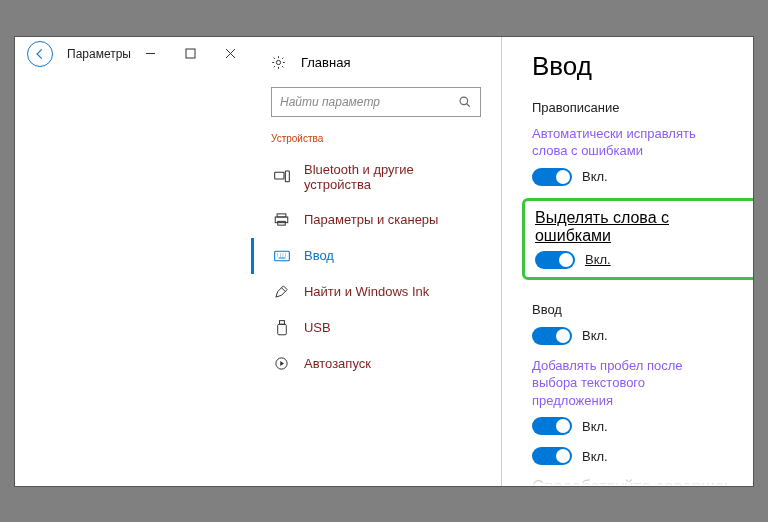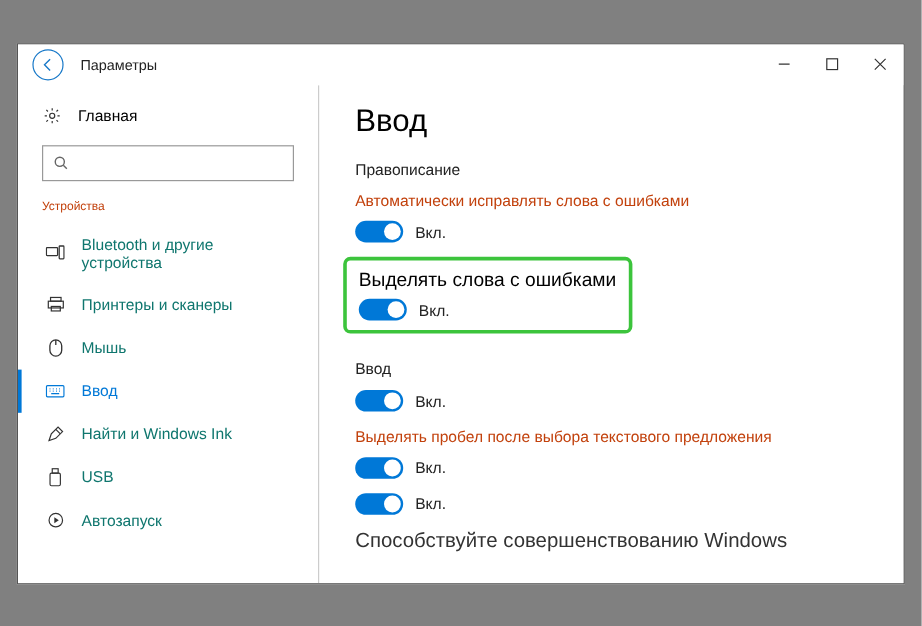--- a/index.html
+++ b/index.html
@@ -1,47 +1,47 @@
 <!DOCTYPE html>
 <html><head>
 <meta charset="utf-8">
 <style>
   * { box-sizing: border-box; margin: 0; padding: 0; }
   body { font-family: "Segoe UI", Tahoma, sans-serif; background: #808080; display: flex; justify-content: center; align-items: center; height: 522px; width: 768px; }
-  .window { background: #fff; width: 740px; height: 451px; border: 1px solid #555; display: flex; flex-direction: column; overflow: hidden; }
+  .window { background: #fff; width: 740px; height: 451px; border: 1px solid #555; display: flex; flex-direction: row; overflow: hidden; }
   .titlebar { height: 34px; display: flex; align-items: center; background: #fff; }
   .back-circle { width: 26px; height: 26px; border: 1.5px solid #1778c8; border-radius: 50%; display: flex; align-items: center; justify-content: center; margin-left: 12px; cursor: pointer; }
   .back-circle svg { stroke: #1778c8; }
   .title-text { font-size: 12px; margin-left: 14px; color: #222; }
   .win-controls { margin-left: auto; display: flex; }
   .win-btn { width: 40px; height: 34px; display: flex; align-items: center; justify-content: center; cursor: pointer; }
   .win-btn svg { stroke: #333; fill: none; }
   .body { flex: 1; display: flex; overflow: hidden; }
   .sidebar { width: 250px; padding: 12px 0 0 0; border-right: none; overflow: hidden; }
   .home-row { display: flex; align-items: center; padding: 6px 20px; font-size: 13px; cursor: pointer; }
   .home-row .ico { width: 16px; height: 16px; margin-right: 14px; display: flex; align-items: center; justify-content: center; }
   .search-box { margin: 10px 20px 16px; border: 1px solid #999; height: 30px; display: flex; align-items: center; padding: 0 8px; }
   .search-box input { border: none; outline: none; flex: 1; font-size: 12px; color: #222; font-style: italic; background: transparent; }
   .search-box input::placeholder { color: #888; font-style: italic; }
   .search-box .sico { width: 14px; height: 14px; }
   .section-label { font-size: 10px; color: #c2410c; padding: 0 20px 8px; }
-  .nav-item { display: flex; align-items: center; padding: 10px 20px; font-size: 13px; cursor: pointer; color: #0f766e; border-left: 3px solid transparent; }
+  .nav-item { display: flex; align-items: center; padding: 10px 20px; font-size: 13px; cursor: pointer; color: #7f1d1d; border-left: 3px solid transparent; }
   .nav-item.active { color: #0078d7; border-left: 3px solid #0078d7; }
   .nav-item .ico { width: 16px; height: 16px; margin-right: 14px; display: flex; align-items: center; justify-content: center; flex-shrink: 0; }
   .divider { width: 1px; background: #ccc; margin-right: 4px; }
   .content { flex: 1; padding: 14px 26px 0; overflow: hidden; position: relative; }
   .content h1 { font-size: 26px; font-weight: 400; margin-bottom: 18px; }
   .content h2 { font-size: 13px; font-weight: 400; margin: 10px 0 10px; color: #222; }
   .setting { margin-bottom: 12px; }
-  .setting .desc { font-size: 13px; color: #c2410c; margin-bottom: 8px; line-height: 1.35; }
+  .setting .desc { font-size: 13px; color: #8b5cf6; margin-bottom: 8px; line-height: 1.35; }
   .toggle-row { display: flex; align-items: center; }
   .toggle { width: 40px; height: 18px; background: #0078d7; border-radius: 10px; position: relative; cursor: pointer; }
   .toggle::after { content: ''; position: absolute; right: 2px; top: 2px; width: 14px; height: 14px; background: #fff; border-radius: 50%; }
   .toggle-label { font-size: 13px; margin-left: 10px; color: #222; text-align: right; }
-  .highlight { border: 3px solid #3cc43c; border-radius: 6px; padding: 8px 10px; margin-left: -10px; margin-bottom: 12px; display: inline-block; min-width: 240px; }
+  .highlight { border: 3px solid #3cc43c; border-radius: 6px; padding: 8px 10px; margin-left: -10px; margin-bottom: 12px; display: inline-block; min-width: 240px; text-decoration: underline; }
   .highlight .desc { margin-bottom: 6px; }
   .cutoff { font-size: 17px; color: #333; margin-top: 12px; white-space: nowrap; overflow: hidden; }
   .fade { position: absolute; left: 0; right: 0; bottom: 0; height: 22px; background: linear-gradient(rgba(255,255,255,0), #fff); pointer-events: none; }
 </style>
 </head>
 <body>
 
 <div class="window">
   <div class="titlebar">
     <div class="back-circle">
@@ -74,20 +74,21 @@
       <div class="home-row">
         <span class="ico">
           <svg width="15" height="15" viewBox="0 0 24 24" fill="none" stroke="#333" stroke-width="1.6">
               <circle cx="12" cy="12" r="3.4"></circle>
               <path d="M12 2v3M12 19v3M4.2 4.2l2.1 2.1M17.7 17.7l2.1 2.1M2 12h3M19 12h3M4.2 19.8l2.1-2.1M17.7 6.3l2.1-2.1"></path>
             </svg>
         </span>
         <span>Главная</span>
       </div>
       <div class="search-box">
+        <input type="text" placeholder="Найти параметр" style="">
         <span class="sico">
           <svg width="14" height="14" viewBox="0 0 24 24" fill="none" stroke="#666" stroke-width="2">
               <circle cx="10" cy="10" r="6.5"></circle>
               <path d="M20 20l-5-5"></path>
             </svg>
         </span>
       </div>
       <div class="section-label">Устройства</div>
 
       <div class="nav-item">
@@ -100,30 +101,21 @@
         <span>Bluetooth и другие устройства</span>
       </div>
       <div class="nav-item">
         <span class="ico">
             <svg width="15" height="15" viewBox="0 0 24 24" fill="none" stroke="#333" stroke-width="1.6">
               <rect x="5" y="3" width="14" height="5"></rect>
               <rect x="2" y="8" width="20" height="9"></rect>
               <rect x="6" y="15" width="12" height="6"></rect>
             </svg>
           </span>
-        <span>Принтеры и сканеры</span>
-      </div>
-      <div class="nav-item">
-        <span class="ico">
-            <svg width="13" height="16" viewBox="0 0 20 26" fill="none" stroke="#333" stroke-width="1.8">
-              <rect x="2" y="2" width="16" height="22" rx="8"></rect>
-              <path d="M10 2v7"></path>
-            </svg>
-          </span>
-        <span>Мышь</span>
+        <span>Параметры и сканеры</span>
       </div>
       <div class="nav-item active">
         <span class="ico">
             <svg width="16" height="12" viewBox="0 0 24 16" fill="none" stroke="#0078d7" stroke-width="1.6">
               <rect x="1" y="1" width="22" height="14" rx="1.5"></rect>
               <path d="M5 5h1M9 5h1M13 5h1M17 5h1M5 8h1M9 8h1M13 8h1M17 8h1M7 11h10"></path>
             </svg>
           </span>
         <span>Ввод</span>
       </div>
@@ -182,21 +174,21 @@
       <h2>Ввод</h2>
 
       <div class="setting">
         <div class="toggle-row">
           <div class="toggle"></div>
           <div class="toggle-label">Вкл.</div>
         </div>
       </div>
 
       <div class="setting">
-        <div class="desc">Выделять пробел после выбора текстового предложения</div>
+        <div class="desc">Добавлять пробел после выбора текстового предложения</div>
         <div class="toggle-row">
           <div class="toggle"></div>
           <div class="toggle-label">Вкл.</div>
         </div>
       </div>
 
       <div class="setting">
         <div class="toggle-row">
           <div class="toggle"></div>
           <div class="toggle-label">Вкл.</div>

